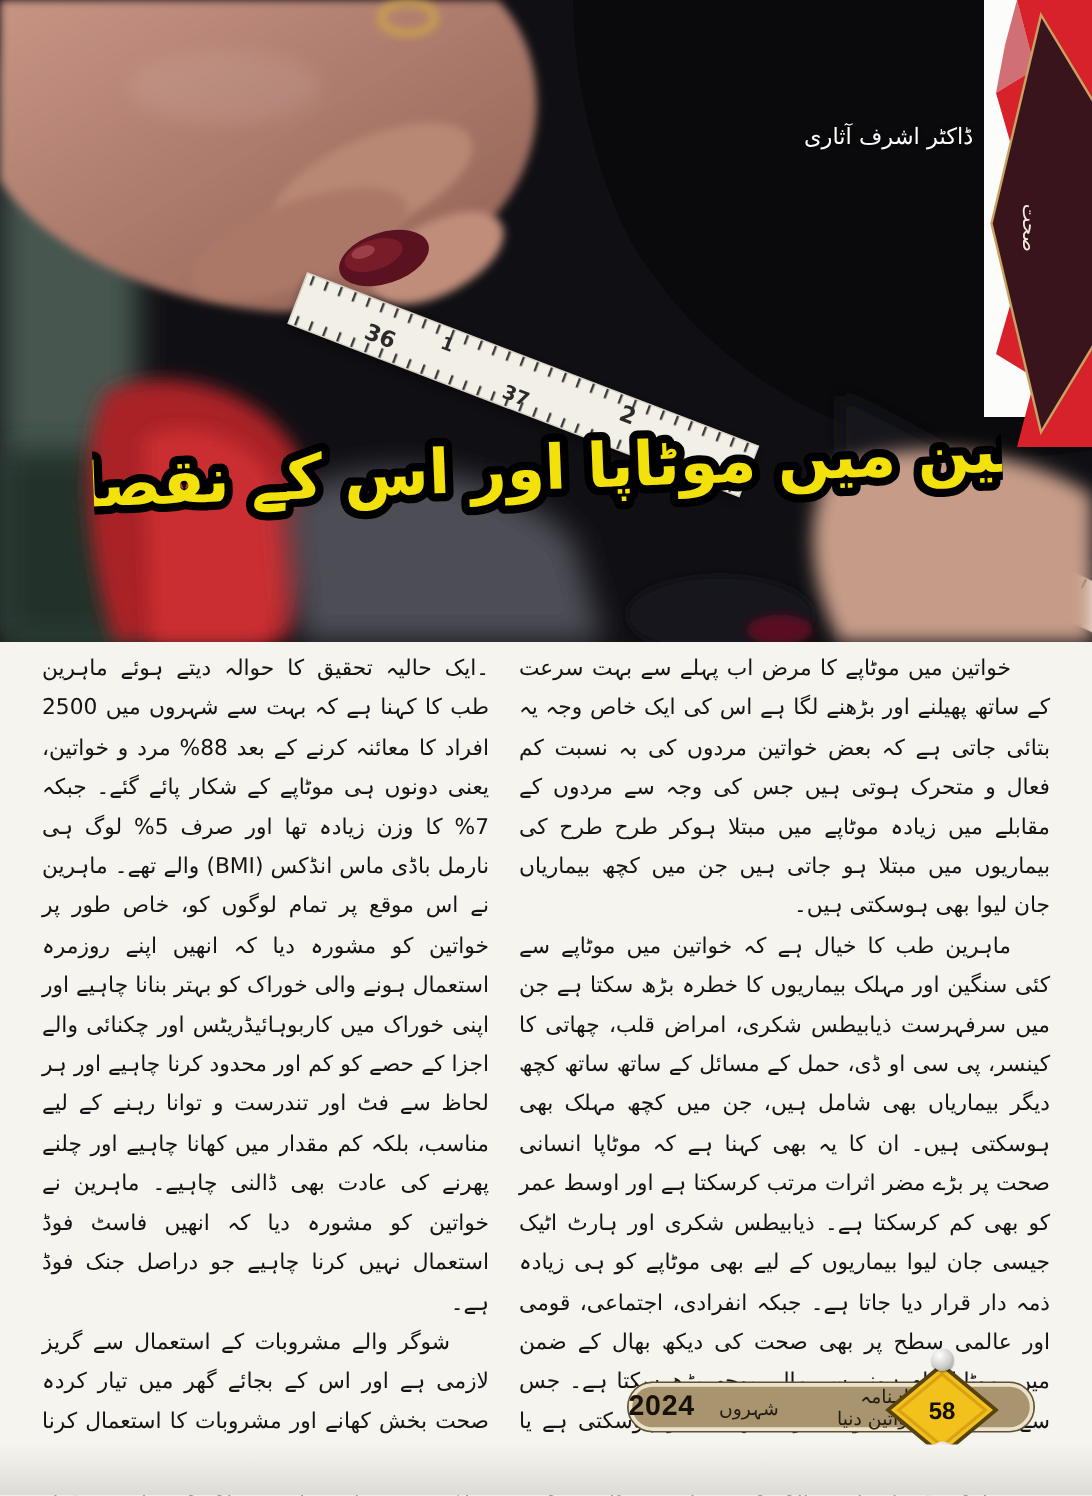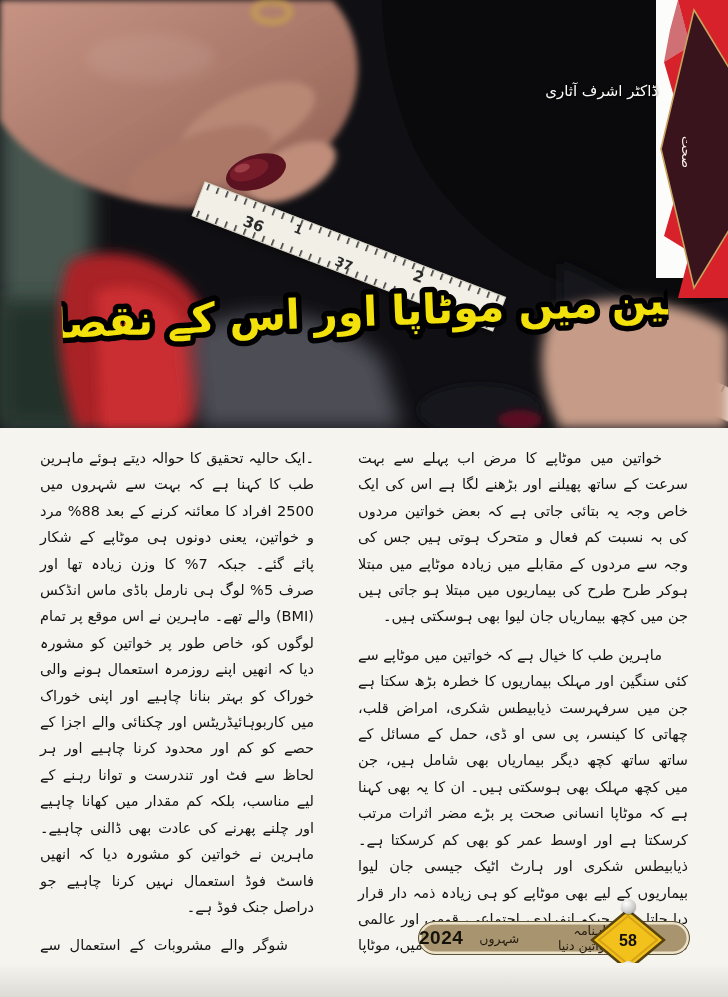--- a/index.html
+++ b/index.html
@@ -10,35 +10,35 @@
   
   .photo{position:absolute;left:0;top:0;width:728px;height:428px;}
   .photo svg{display:block;}
 
   
   .ribbon{position:absolute;right:0;top:0;width:72px;height:298px;}
   .ribbon-text{fill:#f3ece2;font-size:13px;letter-spacing:1px;}
 
   
   .author{position:absolute;top:82px;left:536px;width:122px;color:#fdfdfb;
-          font-size:15px;direction:rtl;text-align:right;
+          font-size:15px;direction:rtl;text-align:left;
           text-shadow:0 0 3px rgba(0,0,0,.8);}
 
   
   .title-wrap{position:absolute;left:62px;top:266px;width:606px;height:92px;
               transform:rotate(-2.2deg);}
   .title-text{font-weight:bold;}
 
   
   .article{position:absolute;top:433px;left:0;right:0;padding:0 28px;
            display:flex;gap:20px;direction:rtl;color:#141414;}
   .col{text-align:justify;font-size:14.5px;line-height:26.4px;}
   .col-right{width:354px;}
   .col-left{width:298px;}
-  .col p{margin:12px;}
+  .col p{margin:0;}
   .col p.indent{text-indent:26px;}
 
   
   .footer-pill{position:absolute;left:418px;top:921px;width:272px;height:34px;
                border-radius:18px;background:#a8956f;border:1.5px solid #5f5138;
                box-shadow:inset 0 0 0 2.5px #ece3cb;
                display:flex;align-items:center;direction:rtl;
                padding:0 76px 0 0;box-sizing:border-box;gap:16px;}
   .footer-mag{font-size:12.5px;color:#241c10;}
   .footer-month{font-size:12.5px;color:#241c10;}

